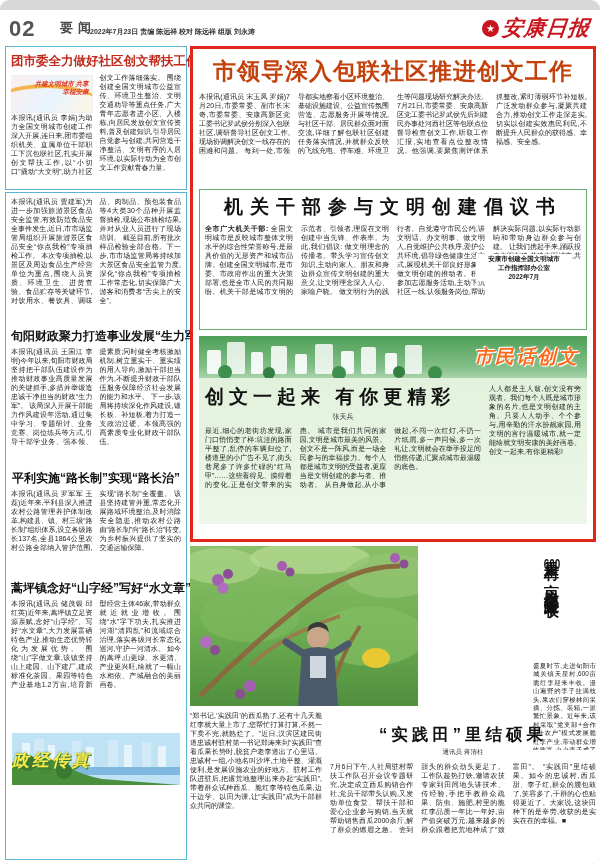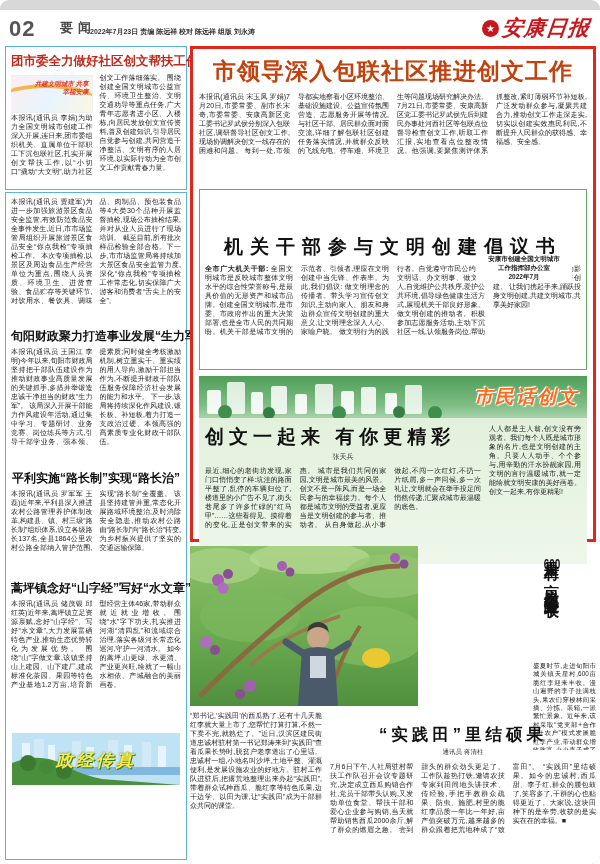--- a/index.html
+++ b/index.html
@@ -21,27 +21,27 @@
   
   .bluebox{position:absolute;border:1px solid #5ab4d6;background:#fff;padding:4px 5px;box-sizing:border-box;}
   .box1{left:5px;top:36px;width:182px;height:144px;}
   .box2{left:5px;top:182px;width:182px;height:668px;}
   .lh-red{font-size:12.5px;font-weight:bold;color:#c02a1d;text-align:center;line-height:20px;white-space:nowrap;letter-spacing:0px;}
   .lh-black{font-size:12px;font-weight:bold;color:#111;text-align:center;line-height:22px;white-space:nowrap;}
   .promo1{width:86px;height:36px;float:right;margin:2px 0 0 4px;background:linear-gradient(120deg,#fdeef0,#e8f4fd 55%,#fdf6e3);position:relative;overflow:hidden;border:1px solid #eee;}
   .promo1 .arc{position:absolute;left:-20px;bottom:-26px;width:120px;height:50px;border-top:4px solid #f5a623;border-radius:50%;opacity:.8;}
   .promo1 .ptext{position:absolute;right:3px;top:4px;width:60px;font-size:6.5px;line-height:8px;font-weight:bold;font-style:italic;color:#e03a2a;text-align:right;}
   .pjbanner{position:relative;width:168px;height:52px;margin:6px auto 0 auto;overflow:hidden;}
-  .pjbanner .ptext{position:absolute;left:0;right:0;top:16px;text-align:center;font-size:17px;font-weight:bold;font-style:italic;letter-spacing:3px;color:#ffe84a;text-shadow:0 0 2px #2e7d32,1px 1px 0 #2e7d32;}
+  .pjbanner .ptext{position:absolute;left:0;right:0;top:16px;font-size:17px;font-weight:bold;font-style:italic;letter-spacing:3px;color:#ffe84a;text-shadow:0 0 2px #2e7d32,1px 1px 0 #2e7d32;}
   
   .redbox{position:absolute;left:190px;top:36px;width:406px;height:496px;border:3px solid #e3261a;background:#fff;box-sizing:border-box;padding:4px 6px;}
   .mainhead{font-size:23px;font-weight:bold;color:#c2410c;text-align:center;letter-spacing:1px;line-height:32px;margin-top:2px;}
   .mainbody{height:92px;margin-top:5px;}
   .greenbox{border:1.5px solid #67aa67;margin-top:5px;padding:3px 5px;position:relative;}
-  .prophead{font-size:19px;font-weight:bold;color:#111;text-align:center;letter-spacing:7px;line-height:28px;margin-top:40px;}
+  .prophead{font-size:19px;font-weight:bold;color:#111;text-align:center;letter-spacing:7px;line-height:28px;}
   .propbody{height:102px;margin-top:3px;}
   .salutation{font-size:7px;font-weight:bold;color:#222;}
   .signature{position:absolute;right:14px;top:64px;width:96px;text-align:center;font-size:6.5px;line-height:9px;font-weight:bold;color:#222;background:#fff;}
   
   .voicebanner{position:relative;height:42px;margin-top:6px;background:linear-gradient(180deg,#4f9f58,#7fbd85 70%,#a8d3ab);overflow:hidden;}
   .voicetag{position:absolute;right:8px;top:8px;font-size:19px;font-weight:bold;font-style:italic;letter-spacing:2px;color:#ff6a1a;text-shadow:1px 1px 0 #fff,-1px -1px 0 #fff,0 0 3px #fff;}
   .voicewrap{background:linear-gradient(180deg,#e2f1dc,#eef7ea);padding:6px 6px 4px 6px;height:146px;box-sizing:border-box;display:grid;grid-template-columns:1fr 92px;column-gap:8px;}
   .voicetitle{font-size:19px;font-weight:bold;color:#111;text-align:left;letter-spacing:5px;line-height:26px;}
   .voiceauthor{font-size:7px;color:#333;text-align:center;margin:2px 0 4px 0;}
   .voicebody{height:86px;}

